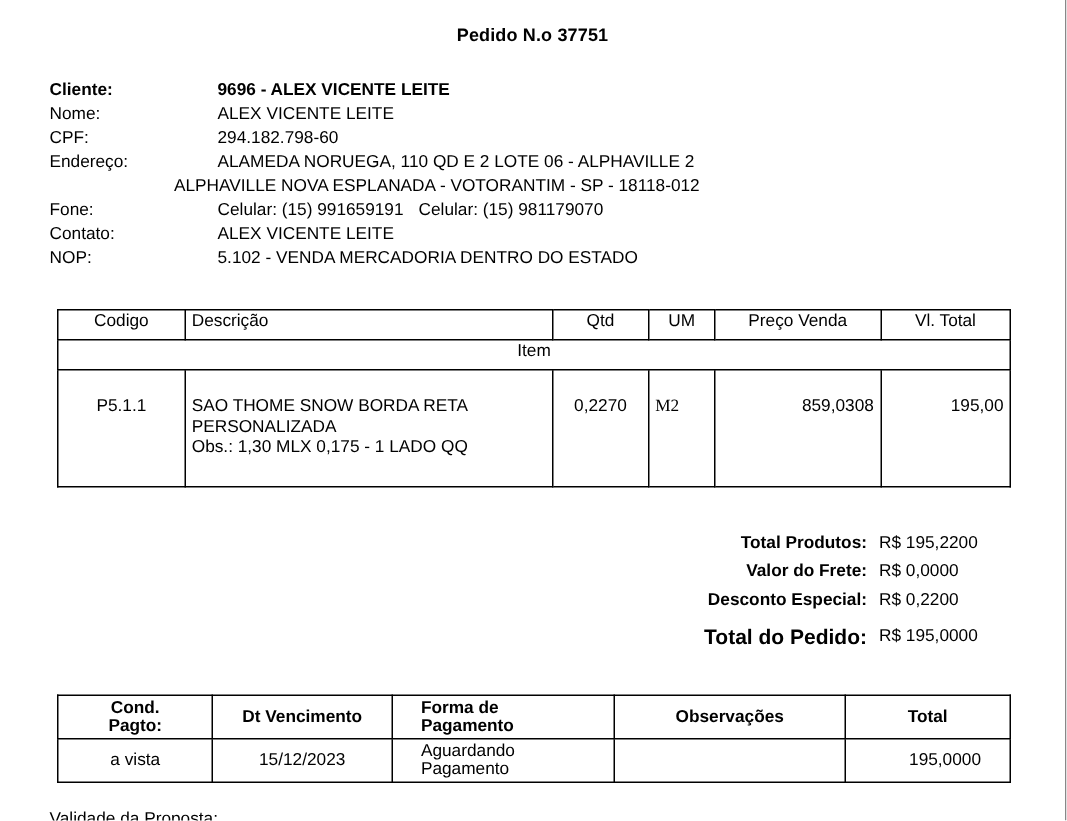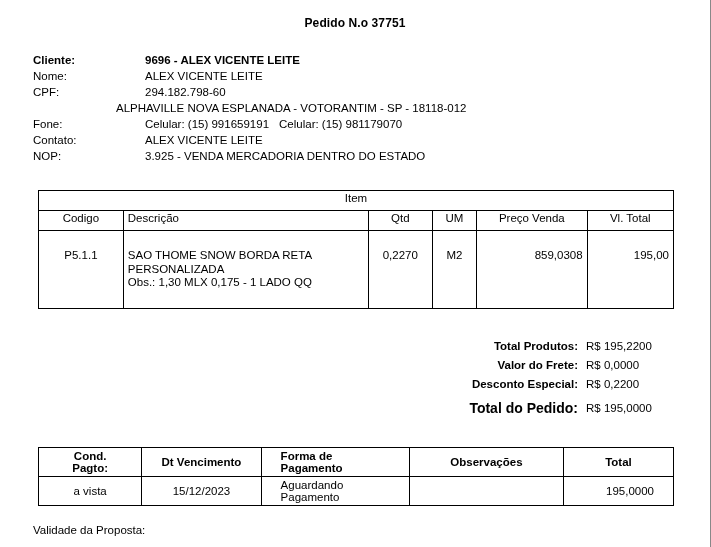--- a/index.html
+++ b/index.html
@@ -88,21 +88,21 @@
     font-size: 11.5px;
   }
   .c-codigo { width: 82px; text-align: center; }
   .c-desc   { width: 258px; }
   .c-qtd    { width: 58px; }
   .c-um     { width: 38px; }
   .c-preco  { width: 110px; }
   .c-total  { width: 84px; }
   td.c-codigo { text-align: center; vertical-align: middle; }
   td.c-qtd { text-align: center; vertical-align: middle; }
-  td.c-um { text-align: center; vertical-align: middle; }
+  td.c-um { text-align: left; vertical-align: middle; font-family: Liberation Serif, serif; }
   td.c-preco { text-align: right; vertical-align: middle; padding-right: 10px; }
   td.c-total { text-align: right; vertical-align: middle; padding-right: 10px; }
   .desc-line { line-height: 13.5px; }
   .desc-obs { line-height: 13.5px; }
 
   
   .totals {
     margin-top: 28px;
     padding-right: 38px;
     font-size: 11.5px;
@@ -186,50 +186,54 @@
       <div class="hvalue bold">9696 - ALEX VICENTE LEITE</div>
     </div>
     <div class="hrow">
       <div class="hlabel">Nome:</div>
       <div class="hvalue">ALEX VICENTE LEITE</div>
     </div>
     <div class="hrow">
       <div class="hlabel">CPF:</div>
       <div class="hvalue">294.182.798-60</div>
     </div>
+    <div class="hrow">
+      <div class="hlabel">Endereço:</div>
+      <div class="hvalue">ALAMEDA NORUEGA, 110  QD E 2 LOTE 06 - ALPHAVILLE 2</div>
+    </div>
     <div class="sub-line">ALPHAVILLE NOVA ESPLANADA - VOTORANTIM - SP - 18118-012</div>
     <div class="hrow">
       <div class="hlabel">Fone:</div>
       <div class="hvalue fone-value">
         <span>Celular: (15) 991659191</span><span class="gap"></span><span>Celular: (15) 981179070</span>
       </div>
     </div>
     <div class="hrow">
       <div class="hlabel">Contato:</div>
       <div class="hvalue">ALEX VICENTE LEITE</div>
     </div>
     <div class="hrow">
       <div class="hlabel">NOP:</div>
-      <div class="hvalue">3.925 - VENDA MERCADORIA DENTRO DO ESTADO</div>
+      <div class="hvalue">5.102 - VENDA MERCADORIA DENTRO DO ESTADO</div>
     </div>
   </div>
 
   <div class="items-wrap">
     <table class="items">
       <tbody>
           <tr>
-        <th colspan="6" class="item-banner">Item</th>
-      </tr>
-      <tr>
         <th class="c-codigo">Codigo</th>
         <th class="c-desc" style="text-align:left;">Descrição</th>
         <th class="c-qtd">Qtd</th>
         <th class="c-um">UM</th>
         <th class="c-preco">Preço Venda</th>
         <th class="c-total">Vl. Total</th>
+      </tr>
+      <tr>
+        <th colspan="6" class="item-banner">Item</th>
       </tr>
       <tr>
         <td class="c-codigo">P5.1.1</td>
         <td class="c-desc">
           <div class="desc-line">SAO THOME SNOW BORDA RETA</div>
           <div class="desc-line">PERSONALIZADA</div>
           <div class="desc-obs">Obs.: 1,30 MLX 0,175 - 1 LADO QQ</div>
         </td>
         <td class="c-qtd">0,2270</td>
         <td class="c-um">M2</td>

